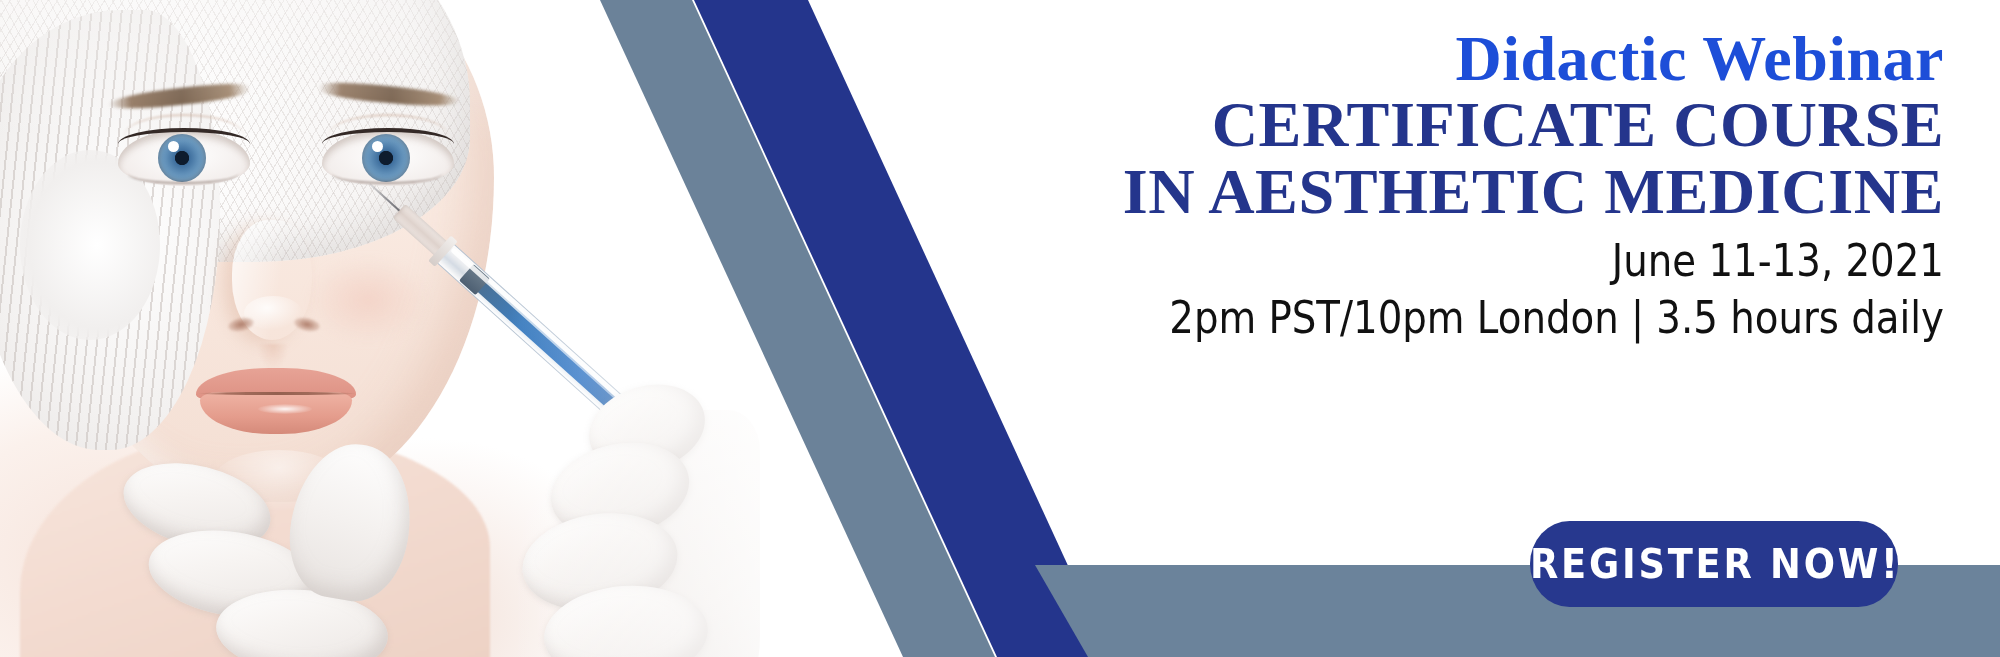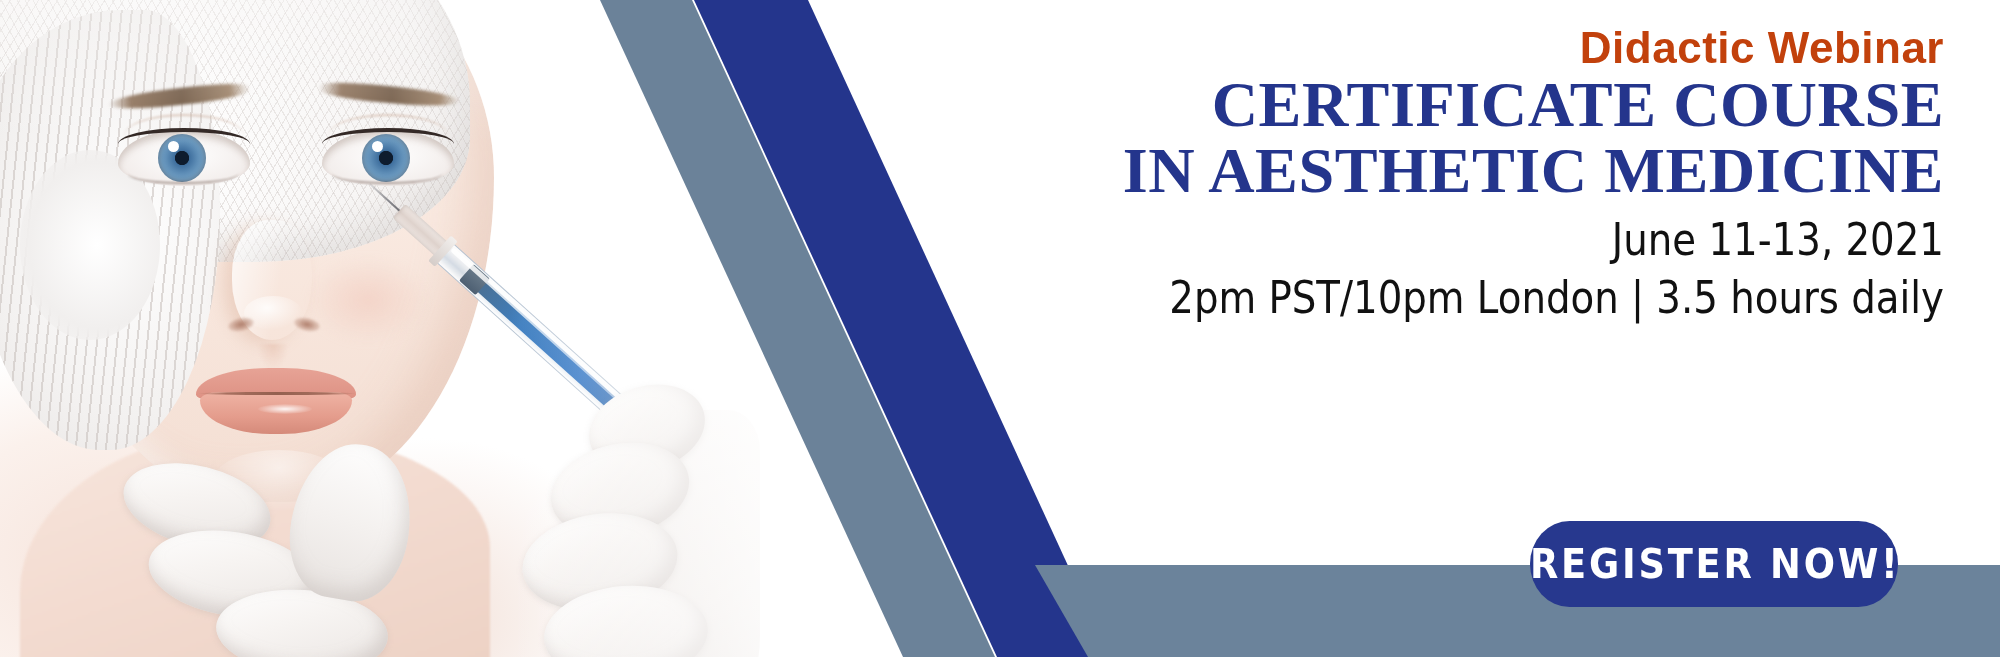--- a/index.html
+++ b/index.html
@@ -332,26 +332,26 @@
 
   
   .textblock {
     position: absolute;
     right: 56px;
     top: 26px;
     width: 1180px;
     text-align: right;
   }
   .t-didactic {
-    font-family: Liberation Sans, sans-serif;
+    font-family: Liberation Serif, serif;
     font-weight: 700;
-    font-size: 44px;
+    font-size: 64px;
     line-height: 1.02;
     letter-spacing: 0.5px;
-    color: #c2410c;
+    color: #1d4ed8;
     margin: 0 0 2px 0;
   }
   .t-level {
     font-family: "Liberation Serif", "DejaVu Serif", serif;
     font-weight: 700;
     font-size: 56px;
     line-height: 1.02;
     letter-spacing: 1px;
     color: #24358c;
     margin: 2px 0 2px 0;

